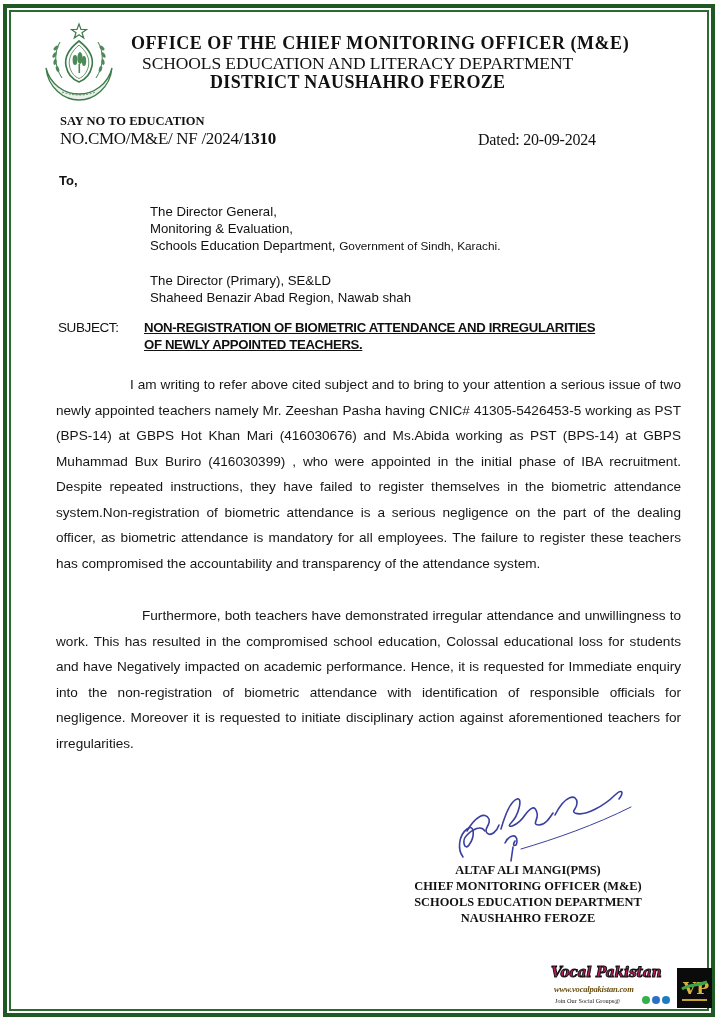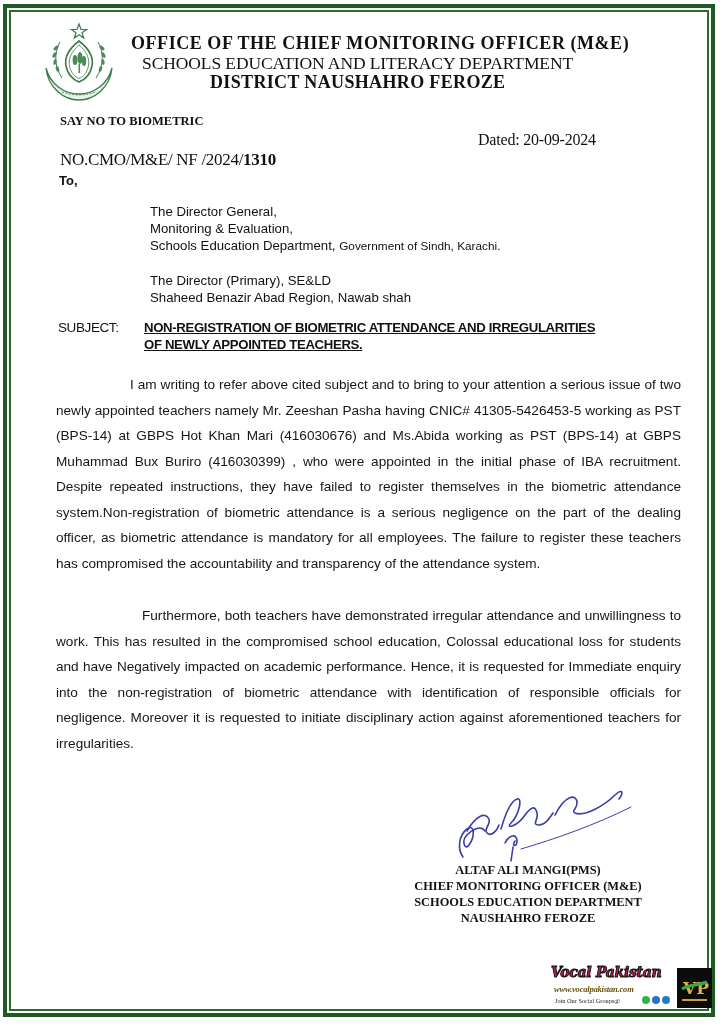--- a/index.html
+++ b/index.html
@@ -18,21 +18,21 @@
   .abs { position: absolute; white-space: nowrap; }
 
   
   .emblem { position: absolute; left: 40px; top: 22px; width: 78px; height: 82px; }
   .hdr1 { left: 131px; top: 33px; font-family: "Liberation Serif", serif; font-weight: bold; font-size: 18px; letter-spacing: 0.55px; }
   .hdr2 { left: 142px; top: 53px; font-family: "Liberation Serif", serif; font-size: 17.5px; letter-spacing: -0.1px; }
   .hdr3 { left: 210px; top: 72px; font-family: "Liberation Serif", serif; font-weight: bold; font-size: 18px; letter-spacing: 0.35px; }
 
   
   .slogan { left: 60px; top: 114px; font-family: "Liberation Serif", serif; font-weight: bold; font-size: 12.5px; }
-  .refno { left: 60px; top: 129px; font-family: "Liberation Serif", serif; font-size: 17px; letter-spacing: -0.3px; margin-top: 21px; }
+  .refno { left: 60px; top: 129px; font-family: "Liberation Serif", serif; font-size: 17px; letter-spacing: -0.3px; }
   .refno b { font-weight: bold; }
   .dated { left: 478px; top: 131px; font-family: "Liberation Serif", serif; font-size: 16px; letter-spacing: -0.2px; }
 
   .to { left: 59px; top: 173px; font-family: "Liberation Sans", sans-serif; font-weight: bold; font-size: 13px; }
   .addr { left: 150px; font-family: "Liberation Sans", sans-serif; font-size: 13.2px; }
   .addr .small { font-size: 11.8px; }
 
   .subj-label { left: 58px; top: 320px; font-family: "Liberation Sans", sans-serif; font-size: 13.5px; letter-spacing: -0.4px; }
   .subj-text { left: 144px; font-family: "Liberation Sans", sans-serif; font-weight: bold; font-size: 13.2px; text-decoration: underline; letter-spacing: -0.35px; }
 
@@ -91,21 +91,21 @@
     <ellipse cx="63" cy="40" rx="3" ry="1.6" transform="rotate(80 63 40)"></ellipse>
     <ellipse cx="60.5" cy="47" rx="3" ry="1.6" transform="rotate(110 60.5 47)"></ellipse>
   </g>
   <path d="M22 70 Q39 76 56 70" stroke="#3d7a4a" stroke-width="0.8" stroke-dasharray="2 1.5" fill="none"></path>
 </svg>
 
 <div class="abs hdr1">OFFICE OF THE CHIEF MONITORING OFFICER (M&amp;E)</div>
 <div class="abs hdr2">SCHOOLS EDUCATION AND LITERACY DEPARTMENT</div>
 <div class="abs hdr3">DISTRICT NAUSHAHRO FEROZE</div>
 
-<div class="abs slogan">SAY NO TO BIOMETRIC</div>
+<div class="abs slogan">SAY NO TO EDUCATION</div>
 <div class="abs refno"><span>NO.CMO/M&amp;E/ NF /2024/</span><b>1310</b></div>
 <div class="abs dated">Dated:  20-09-2024</div>
 
 <div class="abs to">To,</div>
 <div class="abs addr" style="top:204px">The Director General,</div>
 <div class="abs addr" style="top:221px">Monitoring &amp; Evaluation,</div>
 <div class="abs addr" style="top:238px"><span>Schools Education Department, </span><span class="small">Government of Sindh, Karachi.</span></div>
 <div class="abs addr" style="top:273px">The Director (Primary), SE&amp;LD</div>
 <div class="abs addr" style="top:290px">Shaheed Benazir Abad Region, Nawab shah</div>
 

